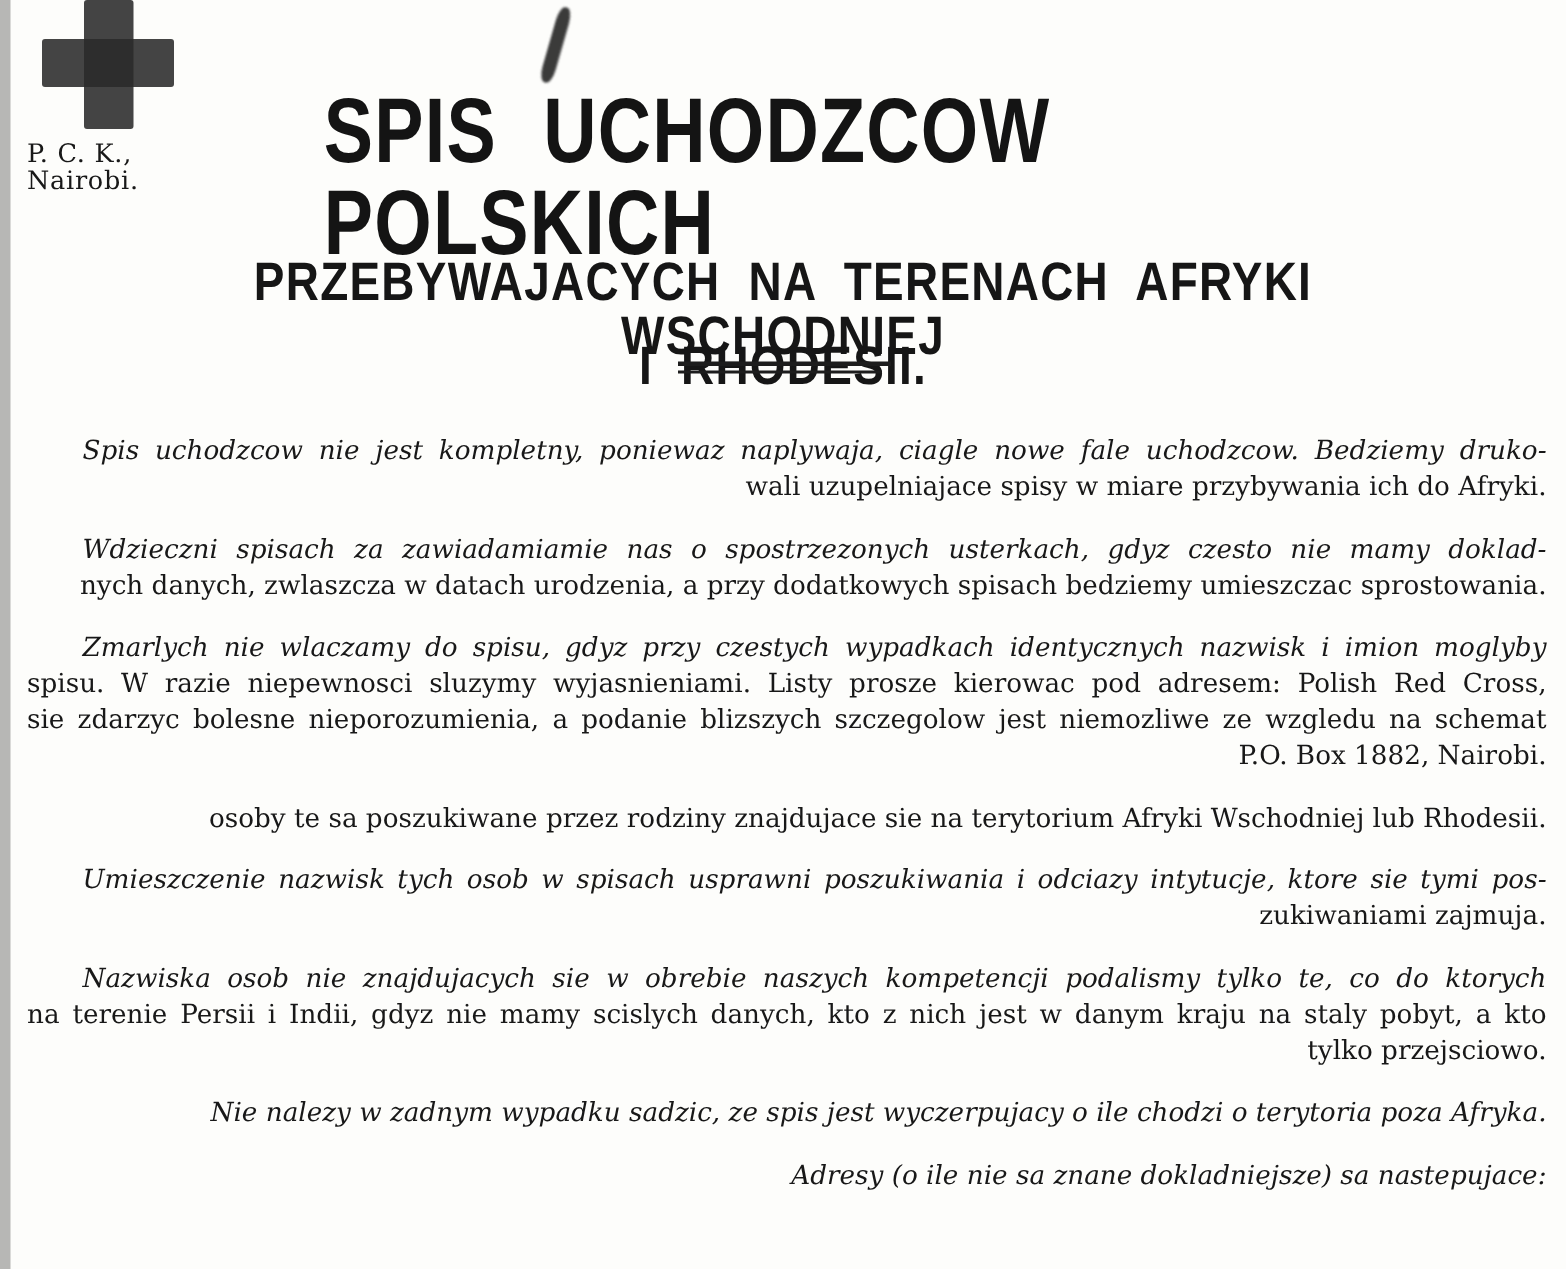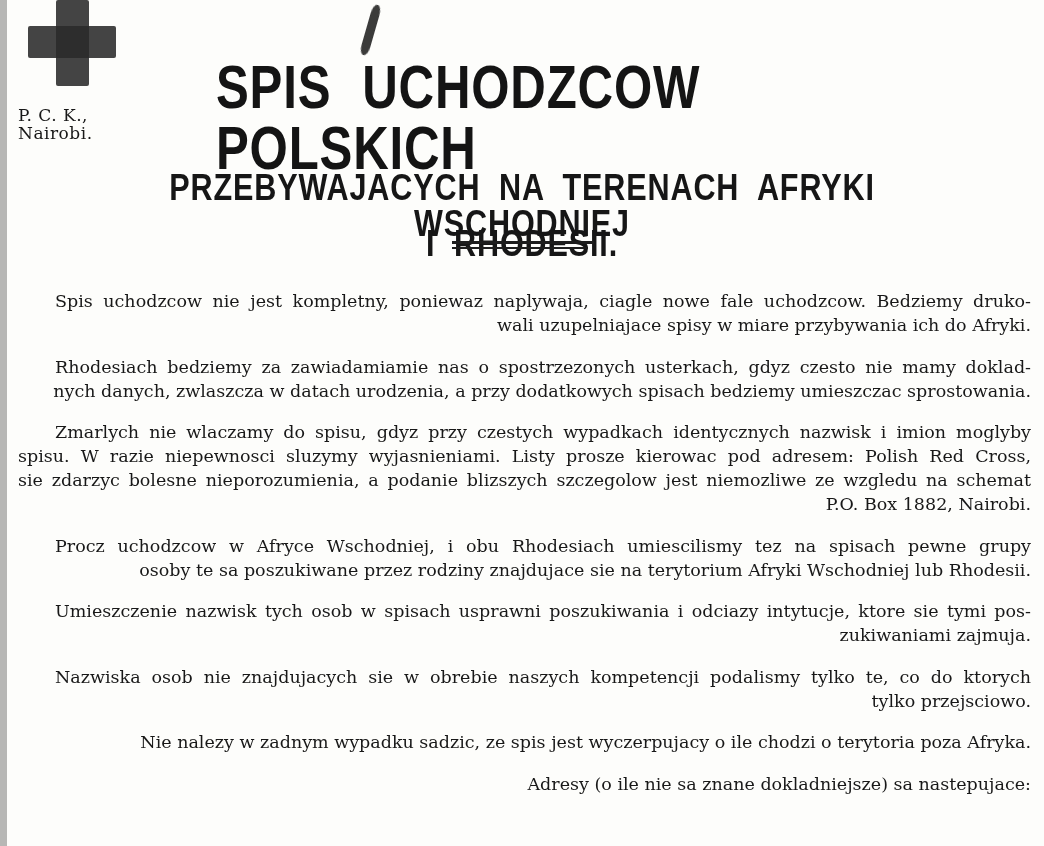--- a/index.html
+++ b/index.html
@@ -28,21 +28,21 @@
   .stamp { position:absolute; left:18px; top:0; width:110px; }
   .cross { position:relative; width:88px; height:86px; margin-left:10px; }
   .cross-v {
     position:absolute; left:28px; top:0; width:33px; height:86px;
     background:#2a2a2a; opacity:.88; border-radius:2px;
   }
   .cross-h {
     position:absolute; left:0; top:26px; width:88px; height:32px;
     background:#2a2a2a; opacity:.88; border-radius:2px;
   }
-  .stamp-text { margin-top:20px; font-size:17px; line-height:18px; letter-spacing:.5px; }
+  .stamp-text { margin-top:8px; font-size:17px; line-height:18px; letter-spacing:.5px; }
   
   .title-wrap { position:absolute; left:134px; right:0; top:58px; text-align:left; }
   .title-inner {
     display:inline-block;
     font-family:"Liberation Sans", sans-serif;
     font-weight:700; font-size:60px; line-height:1;
     letter-spacing:1px; word-spacing:20px;
     transform:scale(.82,1.02); transform-origin:center;
     color:#141414;
   }
@@ -62,21 +62,21 @@
   .divider .d2 { height:2px; background:#1d1d1d; width:96%; }
   
   .content {
     position:absolute; left:18px; right:13px; top:281px;
     font-size:17.5px; line-height:24px;
   }
   .para { margin:0 0 8px 0; }
   .ln { min-height:24px; }
   .jfull { text-align:justify; text-align-last:justify; }
   .jlast { text-align:right; }
-  .first { text-indent:37px; }
+  .first { text-indent:37px;font-style:italic; }
 </style>
 </head>
 <body>
 
 <div class="page">
   <div class="scan-edge"></div>
   <div class="pen-mark"></div>
 
   <div class="stamp">
     <div class="cross">
@@ -106,47 +106,47 @@
   <div class="content">
 
     <p class="para">
       </p>
       <div class="ln jfull first">Spis uchodzcow nie jest kompletny, poniewaz naplywaja, ciagle nowe fale uchodzcow. Bedziemy druko-</div>
       <div class="ln jlast">wali uzupelniajace spisy w miare przybywania ich do Afryki.</div>
     <p></p>
 
     <p class="para">
       </p>
-      <div class="ln jfull first">Rhodesiach bedziemy za zawiadamiamie nas o spostrzezonych usterkach, gdyz czesto nie mamy doklad-</div>
+      <div class="ln jfull first">Wdzieczni spisach za zawiadamiamie nas o spostrzezonych usterkach, gdyz czesto nie mamy doklad-</div>
       <div class="ln jlast">nych danych, zwlaszcza w datach urodzenia, a przy dodatkowych spisach bedziemy umieszczac sprostowania.</div>
     <p></p>
 
     <p class="para">
       </p>
       <div class="ln jfull first">Zmarlych nie wlaczamy do spisu, gdyz przy czestych wypadkach identycznych nazwisk i imion moglyby</div>
       <div class="ln jfull">spisu. W razie niepewnosci sluzymy wyjasnieniami. Listy prosze kierowac pod adresem: Polish Red Cross,</div>
       <div class="ln jfull">sie zdarzyc bolesne nieporozumienia, a podanie blizszych szczegolow jest niemozliwe ze wzgledu na schemat</div>
       <div class="ln jlast">P.O. Box 1882, Nairobi.</div>
     <p></p>
 
     <p class="para">
       </p>
-      <div class="ln jfull first">Procz uchodzcow w Afryce Wschodniej, i obu Rhodesiach umiescilismy tez na spisach pewne grupy</div>
       <div class="ln jlast">osoby te sa poszukiwane przez rodziny znajdujace sie na terytorium Afryki Wschodniej lub Rhodesii.</div>
     <p></p>
 
     <p class="para">
       </p>
       <div class="ln jfull first">Umieszczenie nazwisk tych osob w spisach usprawni poszukiwania i odciazy intytucje, ktore sie tymi pos-</div>
       <div class="ln jlast">zukiwaniami zajmuja.</div>
     <p></p>
 
     <p class="para">
       </p>
       <div class="ln jfull first">Nazwiska osob nie znajdujacych sie w obrebie naszych kompetencji podalismy tylko te, co do ktorych</div>
+      <div class="ln jfull">na terenie Persii i Indii, gdyz nie mamy scislych danych, kto z nich jest w danym kraju na staly pobyt, a kto</div>
       <div class="ln jlast">tylko przejsciowo.</div>
     <p></p>
 
     <p class="para">
       </p>
       <div class="ln jlast first">Nie nalezy w zadnym wypadku sadzic, ze spis jest wyczerpujacy o ile chodzi o terytoria poza Afryka.</div>
     <p></p>
 
     <p class="para">
       </p>

